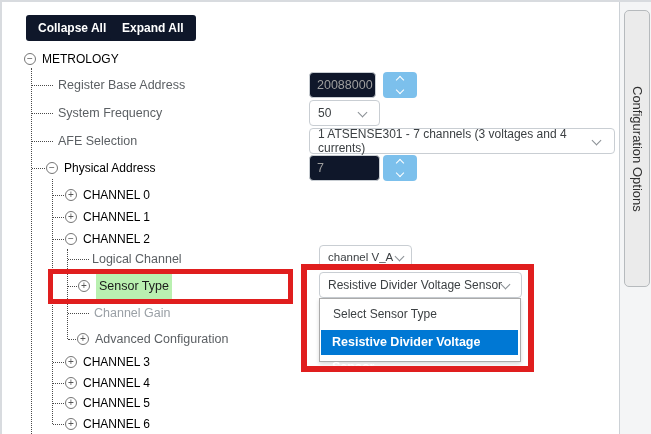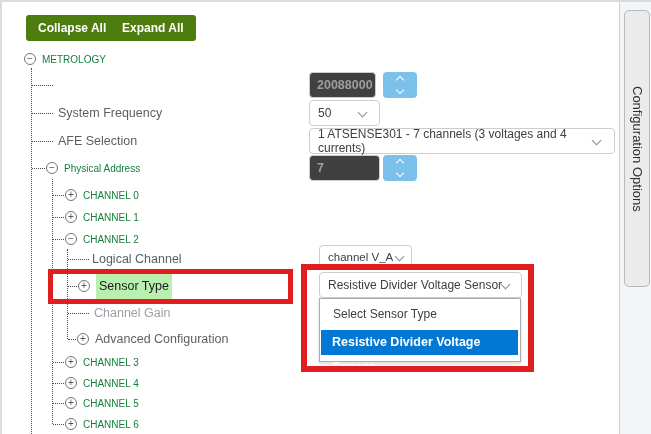--- a/index.html
+++ b/index.html
@@ -1,41 +1,41 @@
 <!DOCTYPE html>
 <html><head>
 <meta charset="utf-8">
 <style>
   * { margin:0; padding:0; box-sizing:border-box; }
   body { font-family:"Liberation Sans","DejaVu Sans",sans-serif; background:#fff; }
   #screen { position:relative; width:651px; height:434px; background:#fff;
             border-top:2px solid #d8dbdf; border-left:2px solid #d8dbdf; overflow:hidden; }
 
   
-  .btn { position:absolute; height:26px; padding:0 12px; background:#4d7c0f; color:#fff;
+  .btn { position:absolute; height:26px; padding:0 12px; background:#0f172a; color:#fff;
          border:none; border-radius:3px; font-family:inherit; font-size:12px; font-weight:600;
          line-height:26px; cursor:pointer; }
 
   
   .vline { position:absolute; width:0; border-left:1px dotted #4a4a4a; }
   .hstub { position:absolute; height:0; border-top:1px dotted #4a4a4a; }
 
   
   .row { position:absolute; height:22px; display:flex; align-items:center; white-space:nowrap; }
   .node-icon { width:12px; height:12px; border:1px solid #767676; border-radius:50%;
                display:inline-flex; align-items:center; justify-content:center;
                font-size:10px; line-height:10px; color:#555; margin-right:6px; flex:none; }
-  .lbl { font-size:10px; color:#15803d; }
+  .lbl { font-size:12px; color:#000000; }
   .lbl-leaf { font-size:12.5px; color:#5b5f63; }
   .lbl-dim { font-size:12.5px; color:#9aa0a6; }
   .lbl-hl { font-size:12.5px; color:#1b1b1b; background:#b9f0b0; padding:7px 3px; }
 
   
   .inp { position:absolute; height:26px; border:1px solid #c9ced3; border-radius:4px;
-         background:#404040; color:#9e9e9e; font-family:inherit; font-size:12.5px; padding:0 0 0 7px;font-weight:bold; }
+         background:#0f172a; color:#9e9e9e; font-family:inherit; font-size:12.5px; padding:0 0 0 7px; }
   .sel { position:absolute; height:26px; border:1px solid #c9ced3; border-radius:4px;
          background:#fff; color:#3c4043; font-size:12px; display:flex; align-items:center;
          padding-left:8px; cursor:pointer; }
   .chev { width:7px; height:7px; border-right:1.6px solid #8a8f94; border-bottom:1.6px solid #8a8f94;
           transform:rotate(45deg); position:absolute; top:8px; }
   .spinner { position:absolute; width:34px; height:26px; background:#7cc0ec; border-radius:4px;
              display:flex; flex-direction:column; align-items:center; justify-content:center;
              gap:4px; cursor:pointer; }
   .sp-up { width:6px; height:6px; border-left:1.6px solid #fff; border-top:1.6px solid #fff; transform:rotate(45deg); }
   .sp-dn { width:6px; height:6px; border-right:1.6px solid #fff; border-bottom:1.6px solid #fff; transform:rotate(45deg); }
@@ -84,20 +84,23 @@
   <div class="hstub" style="left:51px; top:360px; width:11px;"></div>
   <div class="hstub" style="left:51px; top:381px; width:11px;"></div>
   <div class="hstub" style="left:51px; top:401px; width:11px;"></div>
   <div class="hstub" style="left:51px; top:422px; width:11px;"></div>
 
   <div class="row" style="left:22px; top:46px;">
     <span class="node-icon">−</span>
     <span class="lbl">METROLOGY</span>
   </div>
 
+  <div class="row" style="left:56px; top:72px;">
+    <span class="lbl-leaf">Register Base Address</span>
+  </div>
 
   <div class="row" style="left:56px; top:100px;">
     <span class="lbl-leaf">System Frequency</span>
   </div>
 
   <div class="row" style="left:56px; top:128px;">
     <span class="lbl-leaf">AFE Selection</span>
   </div>
 
   <div class="row" style="left:44px; top:155px;">

